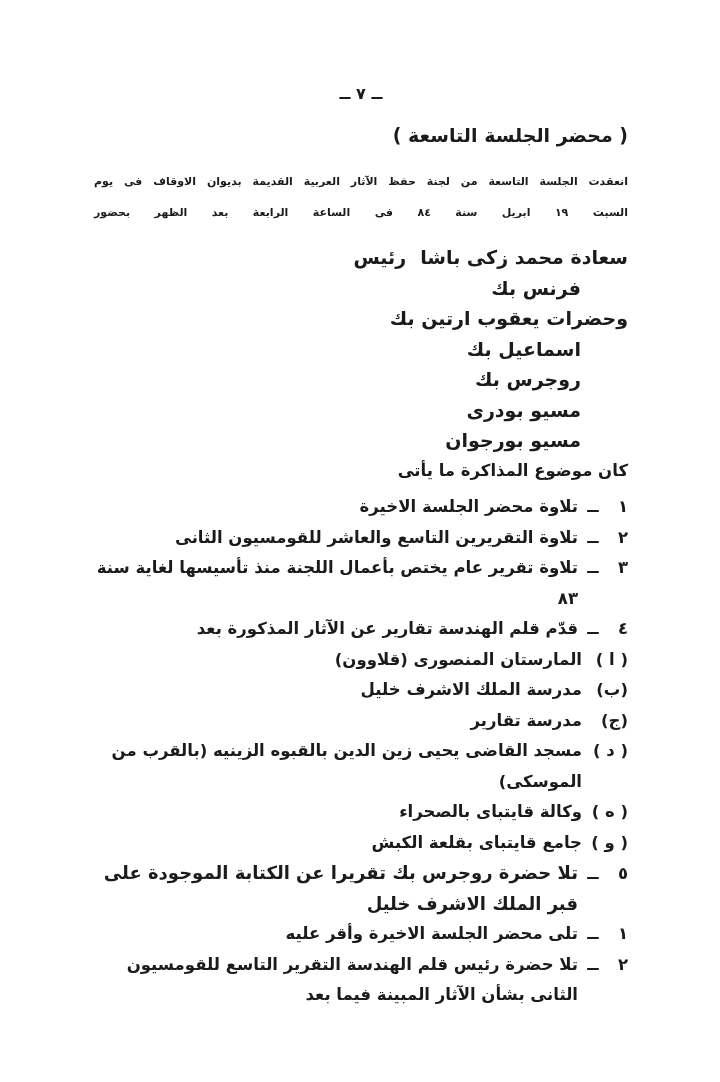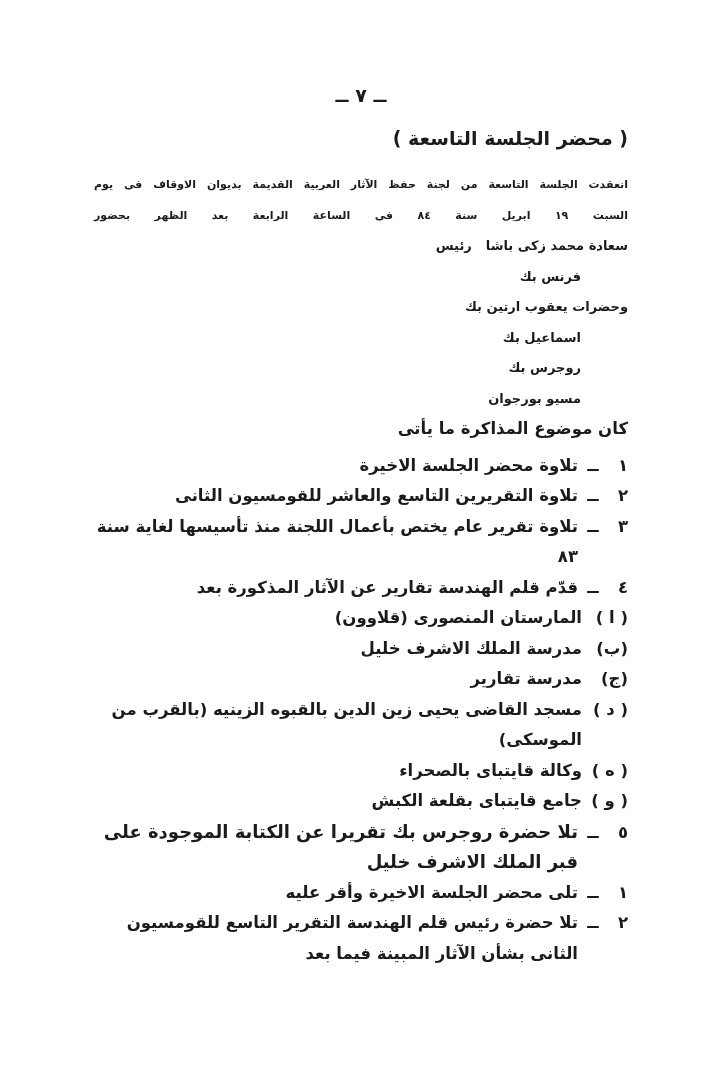--- a/index.html
+++ b/index.html
@@ -15,43 +15,43 @@
   }
   .content {
     position: absolute;
     top: 0;
     right: 92px;
     width: 534px;
   }
   .pagenum {
     margin-top: 84px;
     text-align: center;
-    font-size: 19px;
+    font-size: 16px;
     font-weight: 700;
     letter-spacing: 1px;
   }
   .doc-title {
     margin-top: 21px;
     text-align: right;
     font-size: 19px;
     font-weight: 700;
   }
   .para {
     margin-top: 21px;
     font-size: 11px;
     font-weight: 700;
     line-height: 30.5px;
   }
   .para .pline {
     text-align: justify;
     text-align-last: justify;
   }
   .attendees {
-    margin-top: 0;
-    font-size: 13px;
+    margin-top: 14px;
+    font-size: 19px;
     font-weight: 700;
     line-height: 30.5px;
   }
   .attendee { text-align: right; }
   .attendee.indent { padding-right: 47px; }
   .attendee .role { margin-right: 14px; }
   .intro {
     font-size: 16.5px;
     font-weight: 700;
     line-height: 30.5px;
@@ -82,20 +82,21 @@
     </div>
 
     <div class="attendees">
       <div class="attendee">
         <span>سعادة محمد زكى باشا</span><span class="role">رئيس</span>
       </div>
       <div class="attendee indent">فرنس بك</div>
       <div class="attendee">وحضرات يعقوب ارتين بك</div>
       <div class="attendee indent">اسماعيل بك</div>
       <div class="attendee indent">روجرس بك</div>
+      <div class="attendee indent">مسيو بودرى</div>
       <div class="attendee indent">مسيو بورجوان</div>
     </div>
 
     <div class="intro">كان موضوع المذاكرة ما يأتى</div>
 
     <div class="list agenda">
       <div class="row">
         <span class="marker">١</span>
         <span class="dash">ــ</span>
         <span class="txt">تلاوة محضر الجلسة الاخيرة</span>

